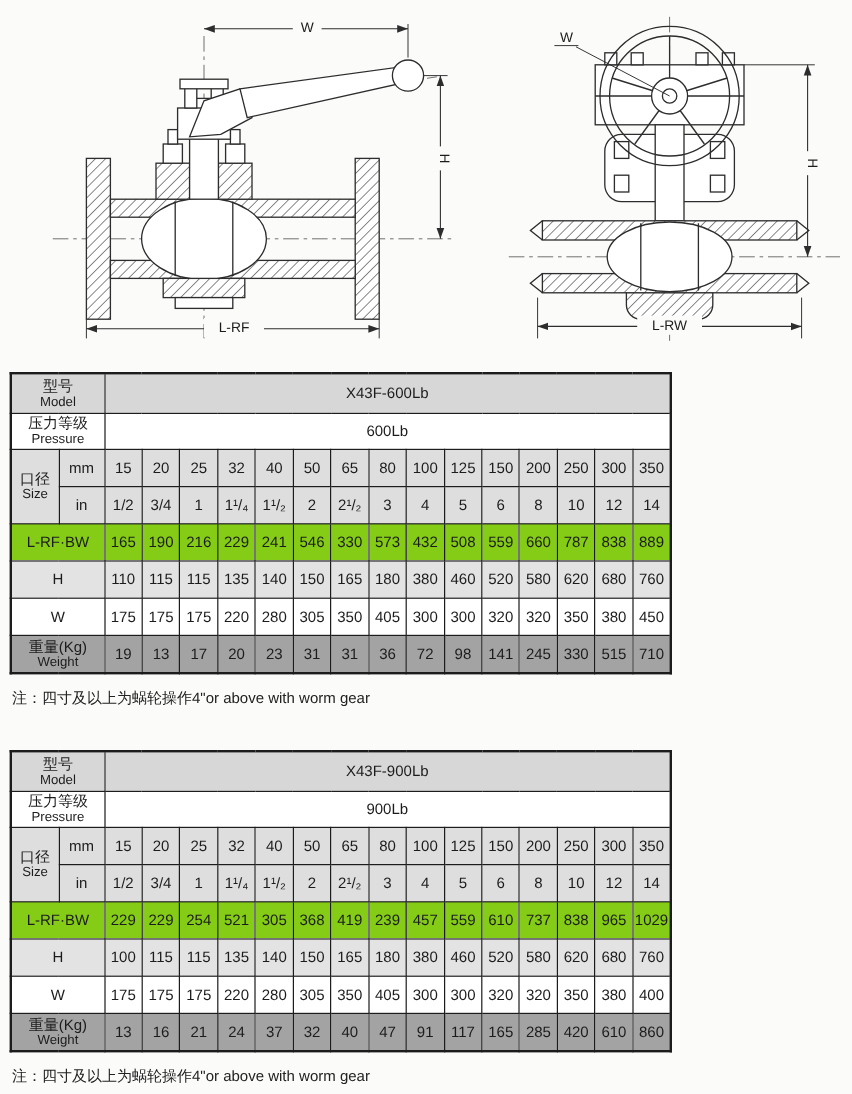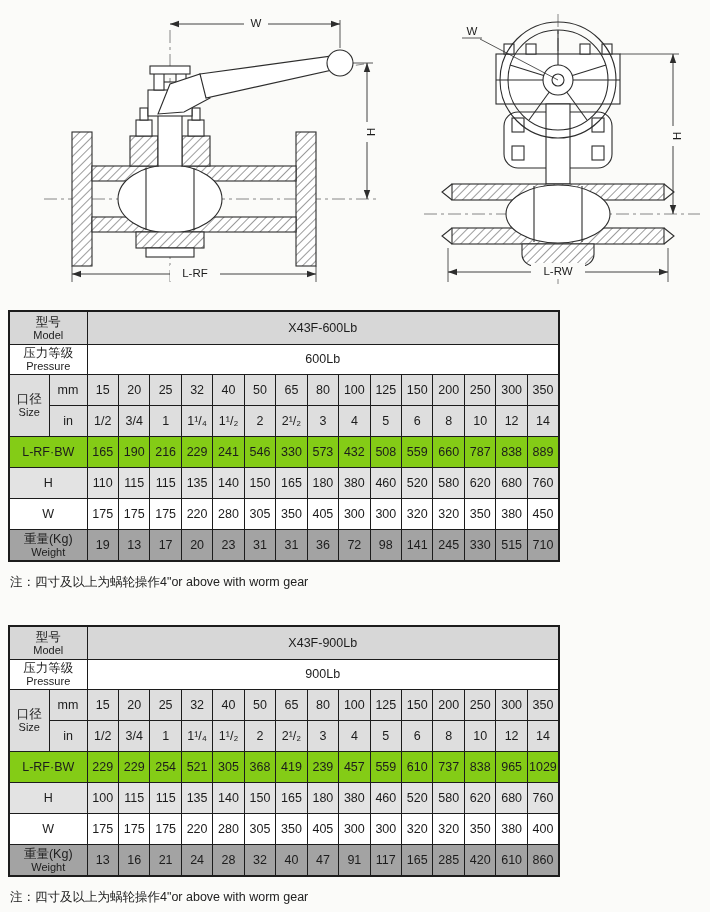--- a/index.html
+++ b/index.html
@@ -463,21 +463,21 @@
     </tr>
     <tr class="r-weight">
       <td colspan="2">
         <div class="cn">重量(Kg)</div>
         <div class="en">Weight</div>
       </td>
       <td>13</td>
           <td>16</td>
           <td>21</td>
           <td>24</td>
-          <td>28</td>
+          <td>37</td>
           <td>32</td>
           <td>40</td>
           <td>47</td>
           <td>91</td>
           <td>117</td>
           <td>165</td>
           <td>285</td>
           <td>420</td>
           <td>610</td>
           <td>860</td>

